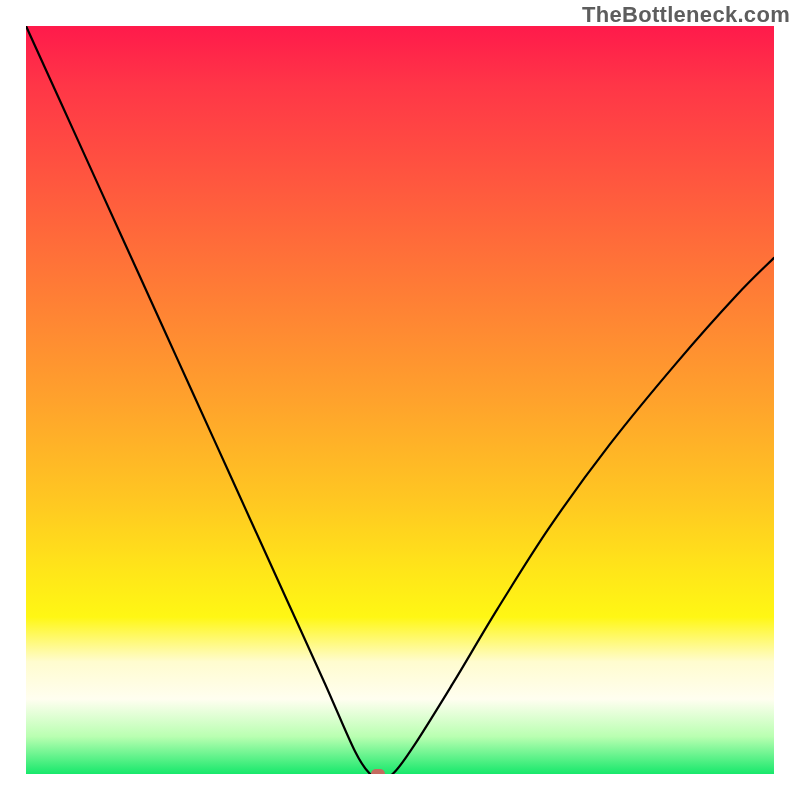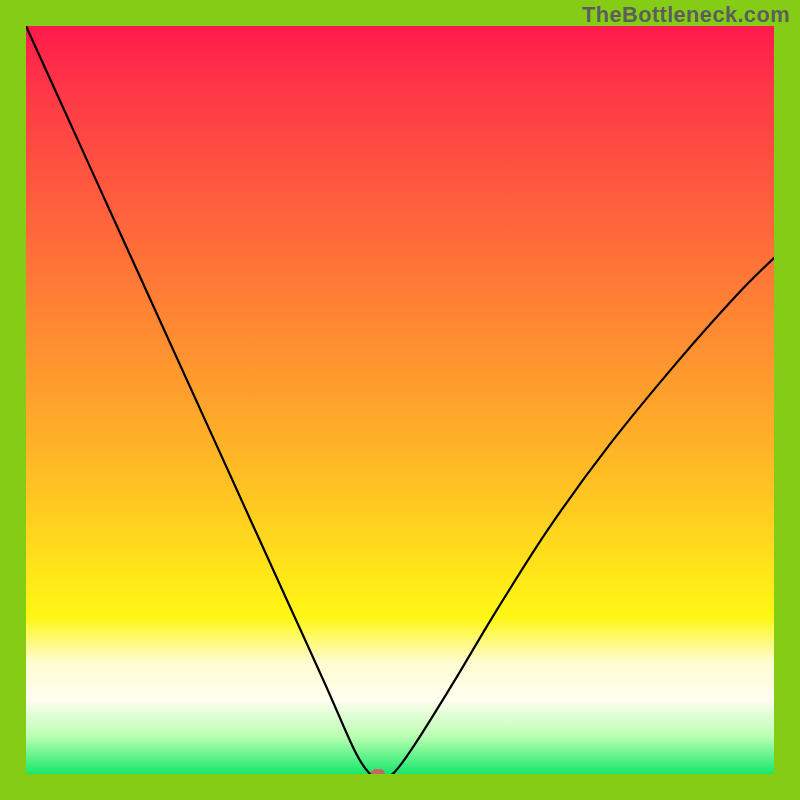--- a/index.html
+++ b/index.html
@@ -8,21 +8,21 @@
     width: 800px;
     height: 800px;
     background: #000;
     overflow: hidden;
     font-family: Arial, Helvetica, sans-serif;
   }
   .frame {
     position: relative;
     width: 800px;
     height: 800px;
-    background: #84cc16;
+    background: #ffffff;
   }
   .watermark {
     position: absolute;
     top: 2px;
     right: 10px;
     color: #5d5d5d;
     font-size: 22px;
     font-weight: 600;
     letter-spacing: 0.3px;
     z-index: 5;

